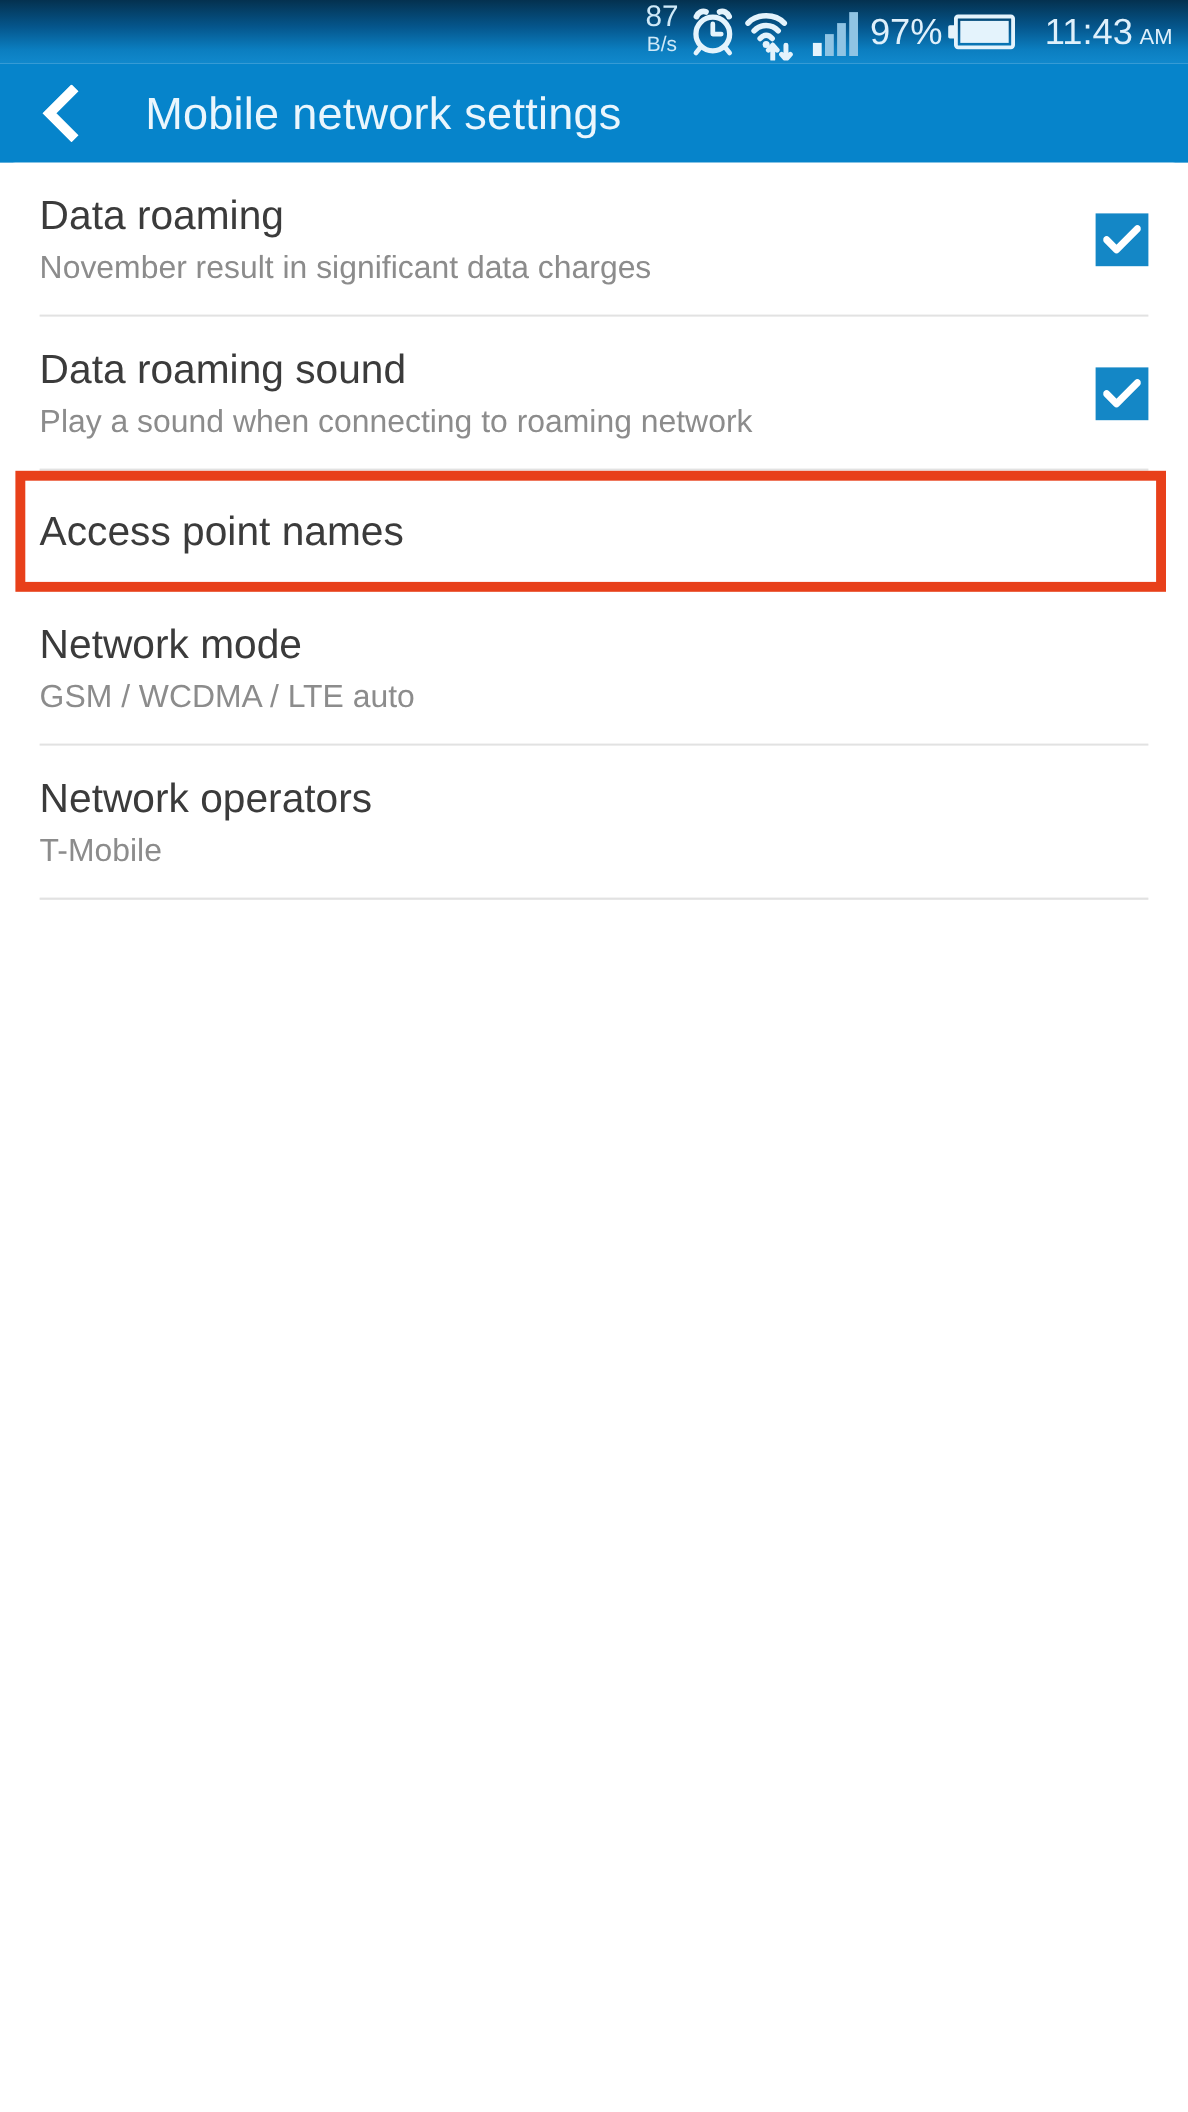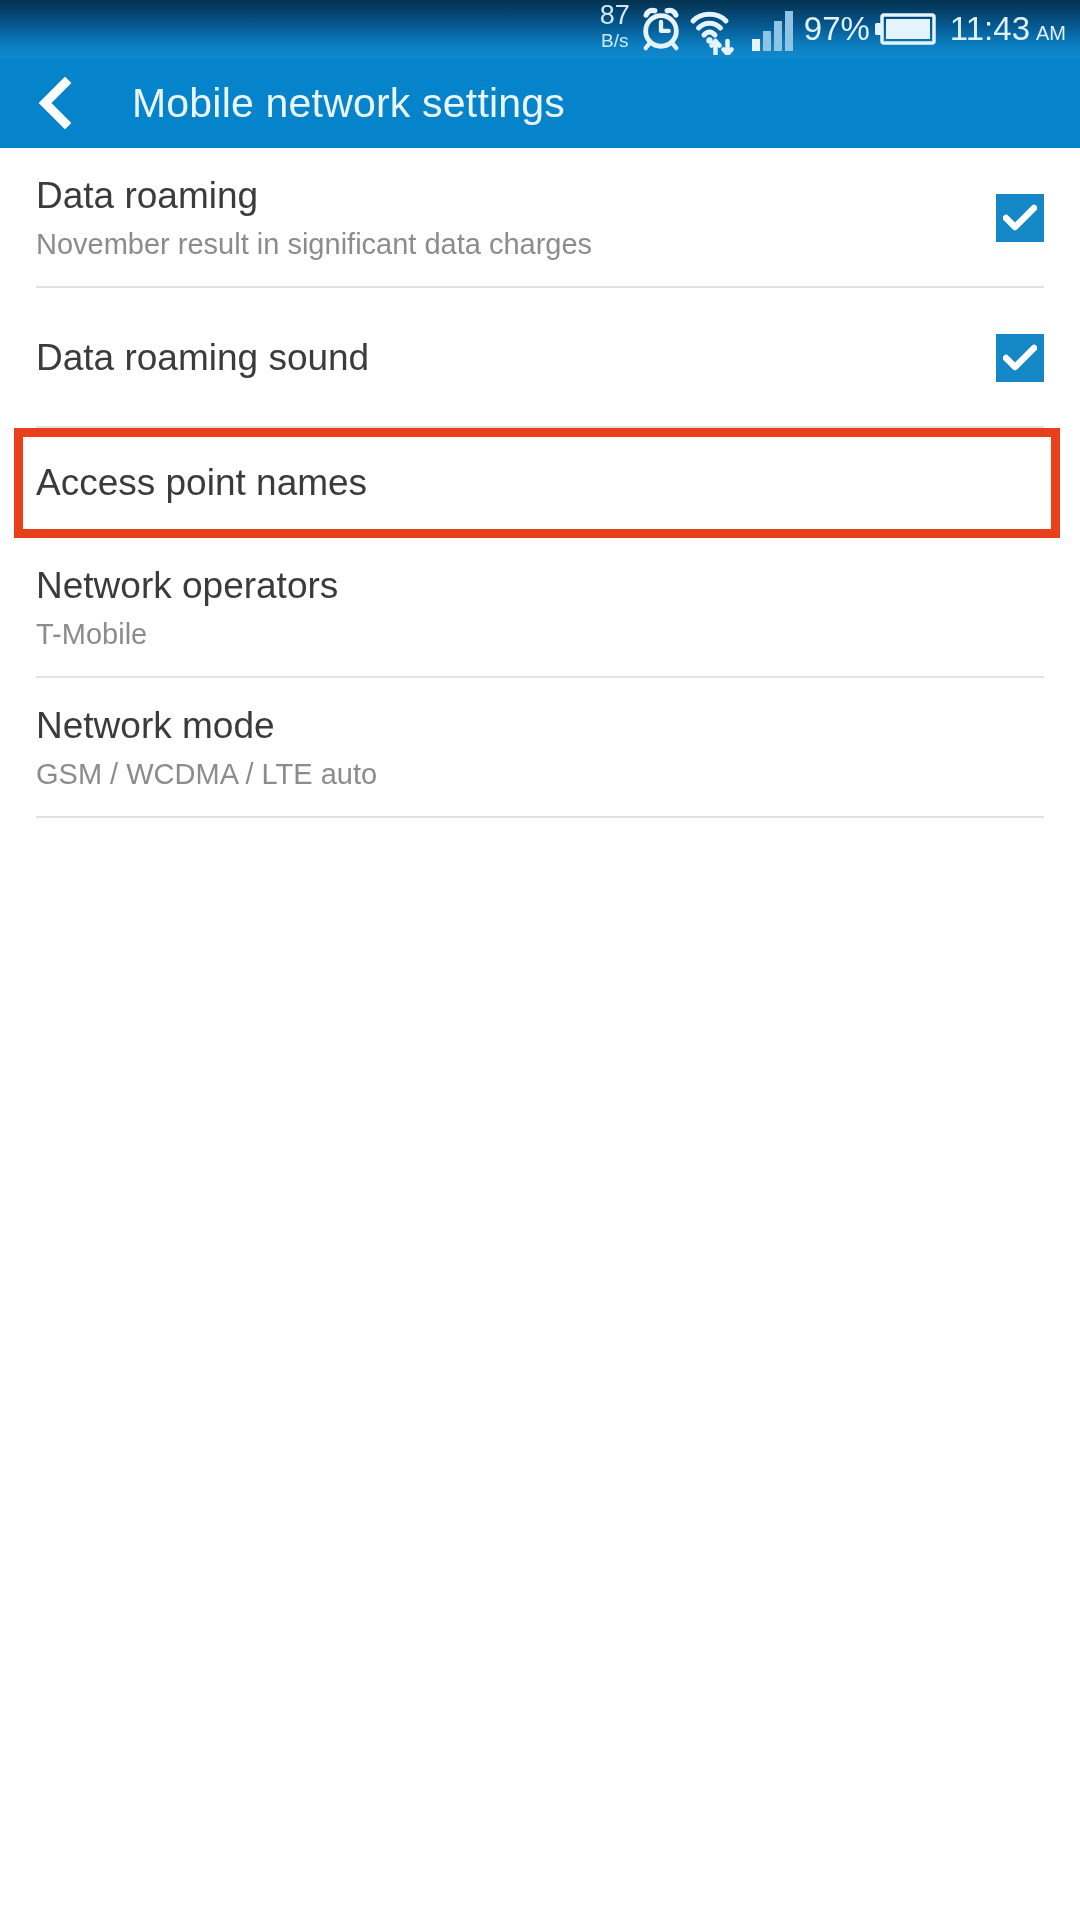--- a/index.html
+++ b/index.html
@@ -78,21 +78,21 @@
     align-items: center;
     margin-left: 2px;
   }
   .sb-time {
     color: #dff0fb;
     font-size: 33px;
     display: flex;
     align-items: baseline;
     height: 58px;
     line-height: 58px;
-    margin-left: 10px;
+    margin-left: 23px;
   }
   .sb-time .ampm {
     font-size: 20px;
     margin-left: 6px;
   }
 
   
   .action-bar {
     width: 1080px;
     height: 90px;
@@ -280,47 +280,48 @@
       <svg width="34" height="28" viewBox="0 0 34 28" fill="none">
         <path d="M3 14 L12 23 L31 4" stroke="#ffffff" stroke-width="6.5" stroke-linecap="round" stroke-linejoin="round"></path>
       </svg>
     </div>
     <div class="divider"></div>
   </div>
 
   <div class="row row-2line">
     <div class="row-texts">
       <div class="row-title">Data roaming sound</div>
+      <div class="row-sub">Play a sound when connecting to roaming network</div>
     </div>
     <div class="checkbox">
       <svg width="34" height="28" viewBox="0 0 34 28" fill="none">
         <path d="M3 14 L12 23 L31 4" stroke="#ffffff" stroke-width="6.5" stroke-linecap="round" stroke-linejoin="round"></path>
       </svg>
     </div>
     <div class="divider"></div>
   </div>
 
   <div class="highlight-wrap">
     <div class="row row-1line">
       <div class="row-texts">
         <div class="row-title">Access point names</div>
       </div>
     </div>
     <div class="highlight-box"></div>
   </div>
 
   <div class="row row-2line">
     <div class="row-texts">
+      <div class="row-title">Network mode</div>
+      <div class="row-sub">GSM / WCDMA / LTE auto</div>
+    </div>
+    <div class="divider"></div>
+  </div>
+
+  <div class="row row-2line">
+    <div class="row-texts">
       <div class="row-title">Network operators</div>
       <div class="row-sub">T-Mobile</div>
     </div>
     <div class="divider"></div>
   </div>
 
-  <div class="row row-2line">
-    <div class="row-texts">
-      <div class="row-title">Network mode</div>
-      <div class="row-sub">GSM / WCDMA / LTE auto</div>
-    </div>
-    <div class="divider"></div>
-  </div>
-
 </div>
 
 </body></html>

